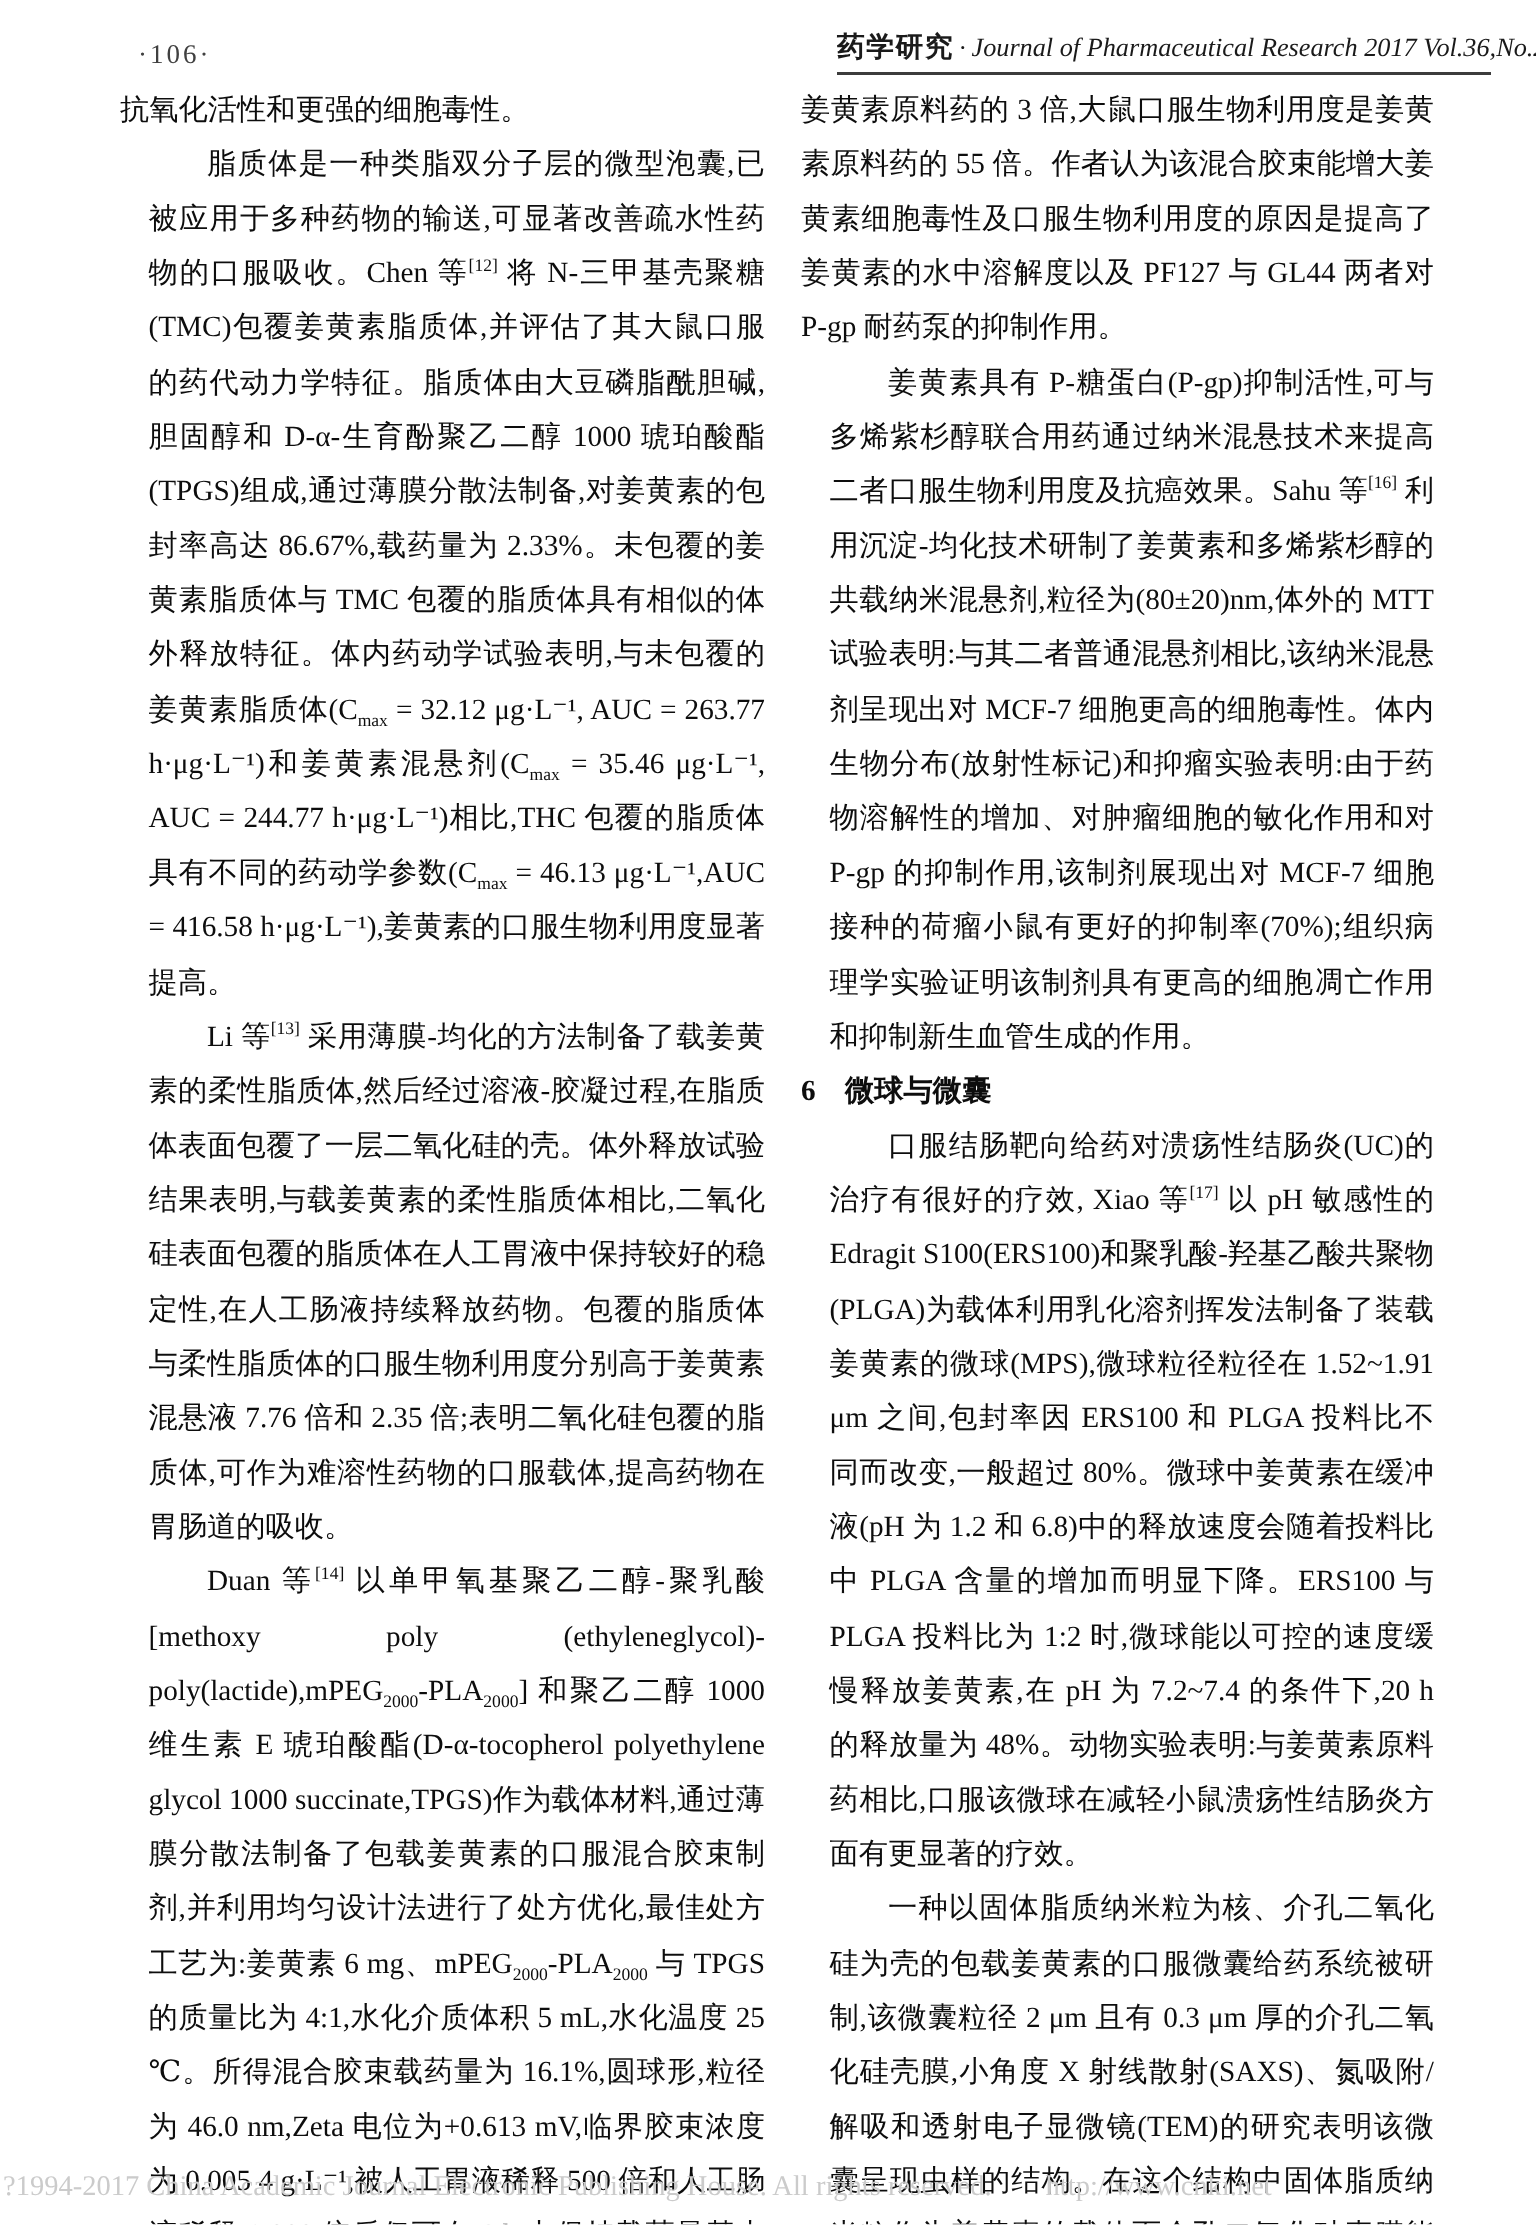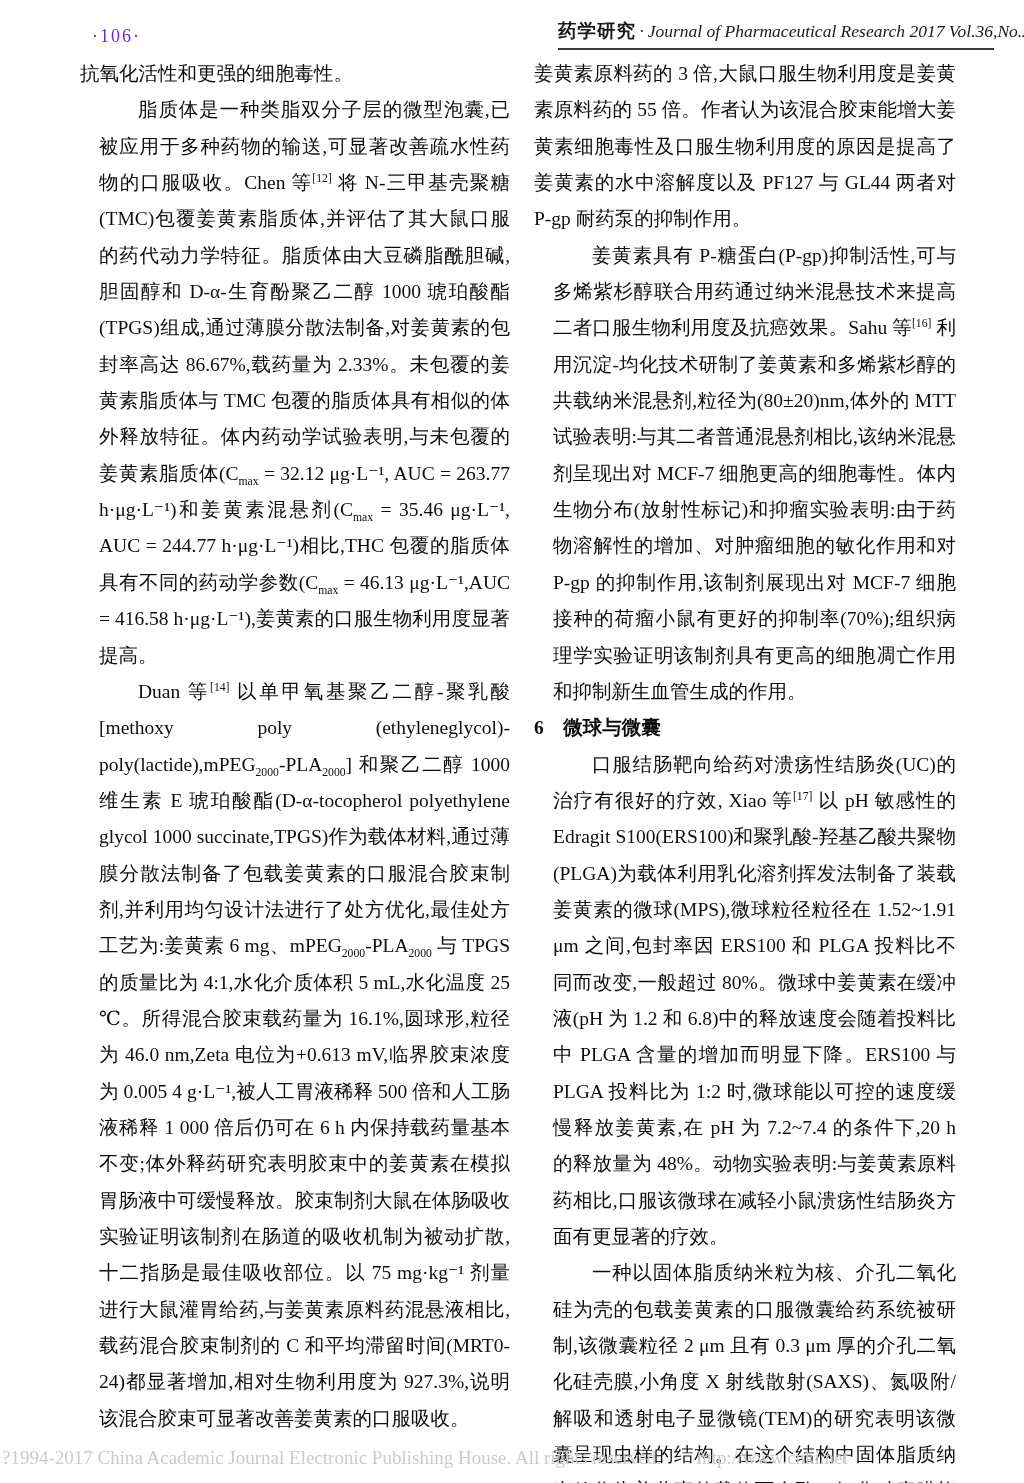--- a/index.html
+++ b/index.html
@@ -1,20 +1,20 @@
 <!DOCTYPE html>
 <html lang="zh"><head>
 <meta charset="utf-8">
 <style>
   html,body{margin:0;padding:0;background:#ffffff;}
   .page{
     position:relative;width:1024px;height:1483px;background:#ffffff;overflow:hidden;
     font-family:"Liberation Serif","DejaVu Serif",serif;color:#121212;
   }
-  .page-num{position:absolute;left:92px;top:26px;font-size:18px;letter-spacing:2px;color:#6d28d9;}
+  .page-num{position:absolute;left:92px;top:26px;font-size:18px;letter-spacing:2px;color:#404040;}
   .journal{
     position:absolute;left:558px;top:18px;width:436px;text-align:right;
     padding-bottom:5px;border-bottom:2px solid #3c3c3c;font-size:17px;white-space:nowrap;color:#1a1a1a;
   }
   .jcn{font-weight:bold;font-size:18.5px;letter-spacing:1px;text-align:right;}
   .jsep{padding:0 3px;}
   .jen{font-style:italic;font-size:17.5px;}
   .col{
     position:absolute;top:56px;text-align:justify;
     font-size:19.5px;line-height:36.35px;color:#0d0d0d;
@@ -38,20 +38,21 @@
   <div>
     <div class="page-num">·106·</div>
     <div class="journal">
       <span class="jcn">药学研究</span><span class="jsep">·</span><span class="jen">Journal of Pharmaceutical Research 2017 Vol.36,No.2</span>
     </div>
   </div>
 
   <div class="col col-left">
       <div class="para">抗氧化活性和更强的细胞毒性。</div>
       <div class="para indent">脂质体是一种类脂双分子层的微型泡囊,已被应用于多种药物的输送,可显著改善疏水性药物的口服吸收。Chen 等<sup>[12]</sup> 将 N-三甲基壳聚糖(TMC)包覆姜黄素脂质体,并评估了其大鼠口服的药代动力学特征。脂质体由大豆磷脂酰胆碱,胆固醇和 D-α-生育酚聚乙二醇 1000 琥珀酸酯(TPGS)组成,通过薄膜分散法制备,对姜黄素的包封率高达 86.67%,载药量为 2.33%。未包覆的姜黄素脂质体与 TMC 包覆的脂质体具有相似的体外释放特征。体内药动学试验表明,与未包覆的姜黄素脂质体(C<sub>max</sub> = 32.12 μg·L⁻¹, AUC = 263.77 h·μg·L⁻¹)和姜黄素混悬剂(C<sub>max</sub> = 35.46 μg·L⁻¹, AUC = 244.77 h·μg·L⁻¹)相比,THC 包覆的脂质体具有不同的药动学参数(C<sub>max</sub> = 46.13 μg·L⁻¹,AUC = 416.58 h·μg·L⁻¹),姜黄素的口服生物利用度显著提高。</div>
+      <div class="para indent">Li 等<sup>[13]</sup> 采用薄膜-均化的方法制备了载姜黄素的柔性脂质体,然后经过溶液-胶凝过程,在脂质体表面包覆了一层二氧化硅的壳。体外释放试验结果表明,与载姜黄素的柔性脂质体相比,二氧化硅表面包覆的脂质体在人工胃液中保持较好的稳定性,在人工肠液持续释放药物。包覆的脂质体与柔性脂质体的口服生物利用度分别高于姜黄素混悬液 7.76 倍和 2.35 倍;表明二氧化硅包覆的脂质体,可作为难溶性药物的口服载体,提高药物在胃肠道的吸收。</div>
       <div class="para indent">Duan 等<sup>[14]</sup> 以单甲氧基聚乙二醇-聚乳酸 [methoxy poly (ethyleneglycol)-poly(lactide),mPEG<sub>2000</sub>-PLA<sub>2000</sub>] 和聚乙二醇 1000 维生素 E 琥珀酸酯(D-α-tocopherol polyethylene glycol 1000 succinate,TPGS)作为载体材料,通过薄膜分散法制备了包载姜黄素的口服混合胶束制剂,并利用均匀设计法进行了处方优化,最佳处方工艺为:姜黄素 6 mg、mPEG<sub>2000</sub>-PLA<sub>2000</sub> 与 TPGS 的质量比为 4:1,水化介质体积 5 mL,水化温度 25 ℃。所得混合胶束载药量为 16.1%,圆球形,粒径为 46.0 nm,Zeta 电位为+0.613 mV,临界胶束浓度为 0.005 4 g·L⁻¹,被人工胃液稀释 500 倍和人工肠液稀释 1 000 倍后仍可在 6 h 内保持载药量基本不变;体外释药研究表明胶束中的姜黄素在模拟胃肠液中可缓慢释放。胶束制剂大鼠在体肠吸收实验证明该制剂在肠道的吸收机制为被动扩散,十二指肠是最佳吸收部位。以 75 mg·kg⁻¹ 剂量进行大鼠灌胃给药,与姜黄素原料药混悬液相比,载药混合胶束制剂的 C 和平均滞留时间(MRT0-24)都显著增加,相对生物利用度为 927.3%,说明该混合胶束可显著改善姜黄素的口服吸收。</div>
     </div>
   <div class="col col-right">
       <div class="para">姜黄素原料药的 3 倍,大鼠口服生物利用度是姜黄素原料药的 55 倍。作者认为该混合胶束能增大姜黄素细胞毒性及口服生物利用度的原因是提高了姜黄素的水中溶解度以及 PF127 与 GL44 两者对 P-gp 耐药泵的抑制作用。</div>
       <div class="para indent">姜黄素具有 P-糖蛋白(P-gp)抑制活性,可与多烯紫杉醇联合用药通过纳米混悬技术来提高二者口服生物利用度及抗癌效果。Sahu 等<sup>[16]</sup> 利用沉淀-均化技术研制了姜黄素和多烯紫杉醇的共载纳米混悬剂,粒径为(80±20)nm,体外的 MTT 试验表明:与其二者普通混悬剂相比,该纳米混悬剂呈现出对 MCF-7 细胞更高的细胞毒性。体内生物分布(放射性标记)和抑瘤实验表明:由于药物溶解性的增加、对肿瘤细胞的敏化作用和对 P-gp 的抑制作用,该制剂展现出对 MCF-7 细胞接种的荷瘤小鼠有更好的抑制率(70%);组织病理学实验证明该制剂具有更高的细胞凋亡作用和抑制新生血管生成的作用。</div>
       <div class="heading">6　微球与微囊</div>
       <div class="para indent">口服结肠靶向给药对溃疡性结肠炎(UC)的治疗有很好的疗效, Xiao 等<sup>[17]</sup> 以 pH 敏感性的 Edragit S100(ERS100)和聚乳酸-羟基乙酸共聚物(PLGA)为载体利用乳化溶剂挥发法制备了装载姜黄素的微球(MPS),微球粒径粒径在 1.52~1.91 μm 之间,包封率因 ERS100 和 PLGA 投料比不同而改变,一般超过 80%。微球中姜黄素在缓冲液(pH 为 1.2 和 6.8)中的释放速度会随着投料比中 PLGA 含量的增加而明显下降。ERS100 与 PLGA 投料比为 1:2 时,微球能以可控的速度缓慢释放姜黄素,在 pH 为 7.2~7.4 的条件下,20 h 的释放量为 48%。动物实验表明:与姜黄素原料药相比,口服该微球在减轻小鼠溃疡性结肠炎方面有更显著的疗效。</div>
       <div class="para indent">一种以固体脂质纳米粒为核、介孔二氧化硅为壳的包载姜黄素的口服微囊给药系统被研制,该微囊粒径 2 μm 且有 0.3 μm 厚的介孔二氧化硅壳膜,小角度 X 射线散射(SAXS)、氮吸附/解吸和透射电子显微镜(TEM)的研究表明该微囊呈现虫样的结构。在这个结构中固体脂质纳米粒作为姜黄素的载体而介孔二氧化硅壳膜能保护和控制药物释放。体外释放实验表明,载药微囊具有明显 pH 依赖性的释药曲线。中性红摄入法和共聚焦激光扫描显微镜表明该载药微囊有良好的细胞耐受性,并可通过内吞作用被 Caco-2 细胞摄取,作者认为该有机硅壳微囊是一种能提高难溶性药物生物利用度的药物载体。</div>
     </div>
 

